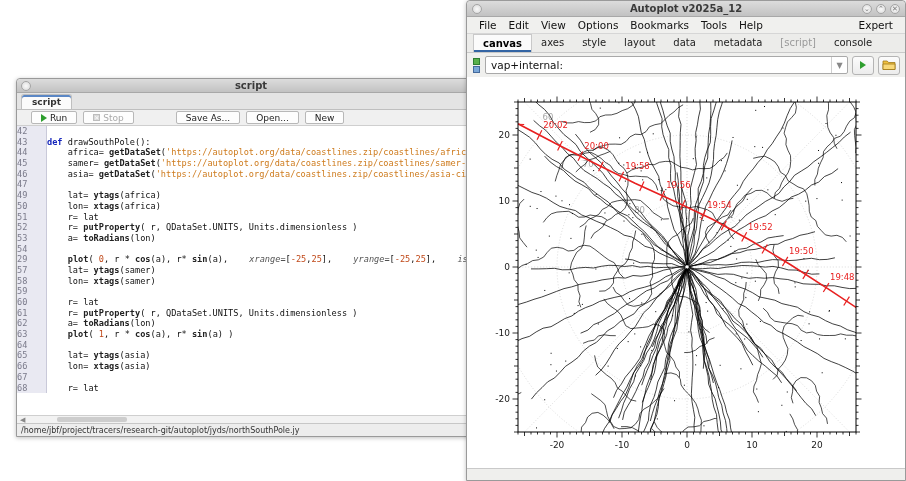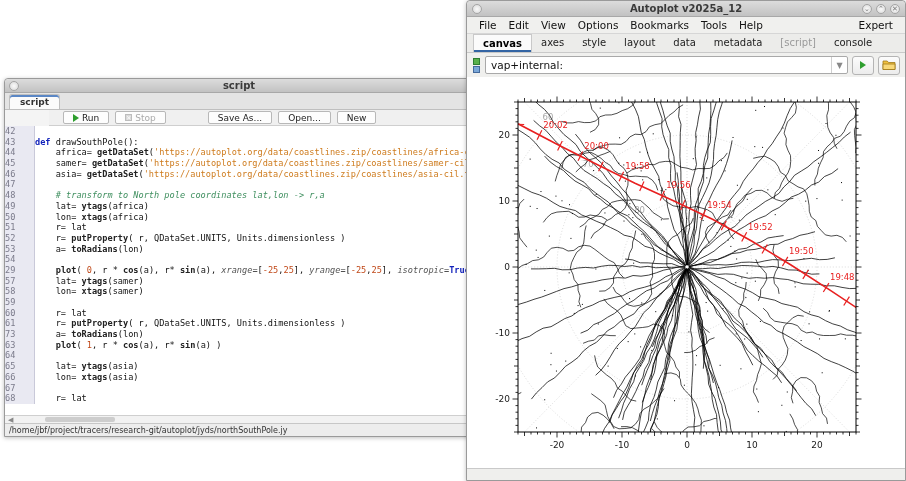--- a/index.html
+++ b/index.html
@@ -9,48 +9,48 @@
             box-shadow:0 1px 4px rgba(0,0,0,.25); background:#f4f4f4; overflow:hidden; }
   .titlebar { position:relative; height:15px;
               background:linear-gradient(#dcdcdc,#c2c2c2);
               border-bottom:1px solid #a8a8a8; border-radius:4px 4px 0 0;
               display:flex; align-items:center; justify-content:center; }
   .titlebar .title { font-size:10px; font-weight:bold; color:#3a3a3a; }
   .wbtn { position:absolute; top:2.5px; width:10px; height:10px; border-radius:50%;
           background:radial-gradient(#fafafa,#d8d8d8); border:1px solid #a5a5a5;
           font-size:7px; line-height:8px; text-align:center; color:#777; }
   
-  #script-window { left:4px; top:78px; width:470px; height:359px; }
+  #script-window { left:16px; top:78px; width:470px; height:359px; }
   #script-window .titlebar { height:14px; }
   .stabbar { height:17px; background:#e4e4e4; border-bottom:1px solid #bfbfbf;
              display:flex; align-items:flex-end; padding-left:4px; }
   .stab { background:#fbfbfb; border:1px solid #bfbfbf; border-bottom:none;
           font-size:9px; font-weight:bold; color:#333; padding:2px 10px 2px 10px;
           border-radius:3px 3px 0 0; box-shadow:inset 0 2px 0 #5b87c5; }
   .stoolbar { height:16px; background:#f0f0f0; border-bottom:1px solid #cfcfcf;
-              display:flex; align-items:center; gap:6px; padding-left:14px;margin-left:44px; }
+              display:flex; align-items:center; gap:6px; padding-left:14px; }
   .sbtn { height:13px; background:#fdfdfd; border:1px solid #b8b8b8; border-radius:2px;
           font-size:9px; color:#222; padding:0 9px; display:flex; align-items:center; gap:3px;
           font-family:inherit; }
   .sbtn.disabled { color:#aaa; }
   .play-glyph { width:0; height:0; border-left:6px solid #2e9e2e;
                 border-top:4px solid transparent; border-bottom:4px solid transparent; }
   .stop-glyph { width:7px; height:7px; background:#d9d9d9; border:1px solid #bdbdbd;
                 font-size:6px; line-height:6px; color:#fff; text-align:center; }
   #editor { position:relative; height:289px; background:#ffffff; overflow:hidden; }
   .codeline { display:flex; height:10.7px; line-height:10.7px;
               font-family:"DejaVu Sans Mono","Liberation Mono",monospace; font-size:8.6px; }
   .lnum { width:30px; flex:none; background:#e9e9f2; border-right:1px solid #c9c9d9;
           color:#7a7a8a; text-align:right; padding-right:20px; }
   .ctext { flex:1; white-space:pre; overflow:hidden; color:#111; }
   .c-com { color:#3f8f5f; font-style:italic; }
   .c-str { color:#ce7b1d; }
   .c-kw  { color:#1222bb; font-weight:bold; }
   .c-fn  { color:#222; font-weight:bold; }
-  .c-arg { color:#555; font-style:italic; }
+  .c-arg { color:#555; font-style:italic;margin-left:16px; }
   .c-num { color:#c04818; }
   #hscroll { height:8px; background:#f2f2f2; border-top:1px solid #cfcfcf;
              display:flex; align-items:center; }
   #hscroll .thumb { width:70px; height:5px; background:#cdcdcd; border-radius:2px; margin-left:32px; }
   #hscroll .arrow { font-size:7px; color:#888; padding-left:3px; }
   #script-status { height:14px; background:#ededed; border-top:1px solid #c7c7c7;
                    font-size:8px; color:#333; display:flex; align-items:center; padding-left:4px; }
   
   #autoplot-window { left:466px; top:0; width:440px; height:481px; background:#f0f0ee; }
   #autoplot-window .titlebar { height:16px; }
@@ -129,24 +129,20 @@
       </div>
       <div class="codeline">
         <span class="lnum">46</span>
         <span class="ctext">    asia= <span class="c-fn">getDataSet</span>(<span class="c-str">'https://autoplot.org/data/coastlines.zip/coastlines/asia-cil.txt'</span>)</span>
       </div>
       <div class="codeline">
         <span class="lnum">47</span>
         <span class="ctext"></span>
       </div>
       <div class="codeline">
-        <span class="lnum">48</span>
-        <span class="ctext">    <span class="c-com"># transform to North pole coordinates lat,lon -&gt; r,a</span></span>
-      </div>
-      <div class="codeline">
         <span class="lnum">49</span>
         <span class="ctext">    lat= <span class="c-fn">ytags</span>(africa)</span>
       </div>
       <div class="codeline">
         <span class="lnum">50</span>
         <span class="ctext">    lon= <span class="c-fn">xtags</span>(africa)</span>
       </div>
       <div class="codeline">
         <span class="lnum">51</span>
         <span class="ctext">    r= lat</span>
@@ -181,21 +177,21 @@
       </div>
       <div class="codeline">
         <span class="lnum">60</span>
         <span class="ctext">    r= lat</span>
       </div>
       <div class="codeline">
         <span class="lnum">61</span>
         <span class="ctext">    r= <span class="c-fn">putProperty</span>( r, QDataSet.UNITS, Units.dimensionless )</span>
       </div>
       <div class="codeline">
-        <span class="lnum">73</span>
+        <span class="lnum">62</span>
         <span class="ctext">    a= <span class="c-fn">toRadians</span>(lon)</span>
       </div>
       <div class="codeline">
         <span class="lnum">63</span>
         <span class="ctext">    <span class="c-fn">plot</span>( <span class="c-num">1</span>, r * <span class="c-fn">cos</span>(a), r* <span class="c-fn">sin</span>(a) )</span>
       </div>
       <div class="codeline">
         <span class="lnum">64</span>
         <span class="ctext"></span>
       </div>

